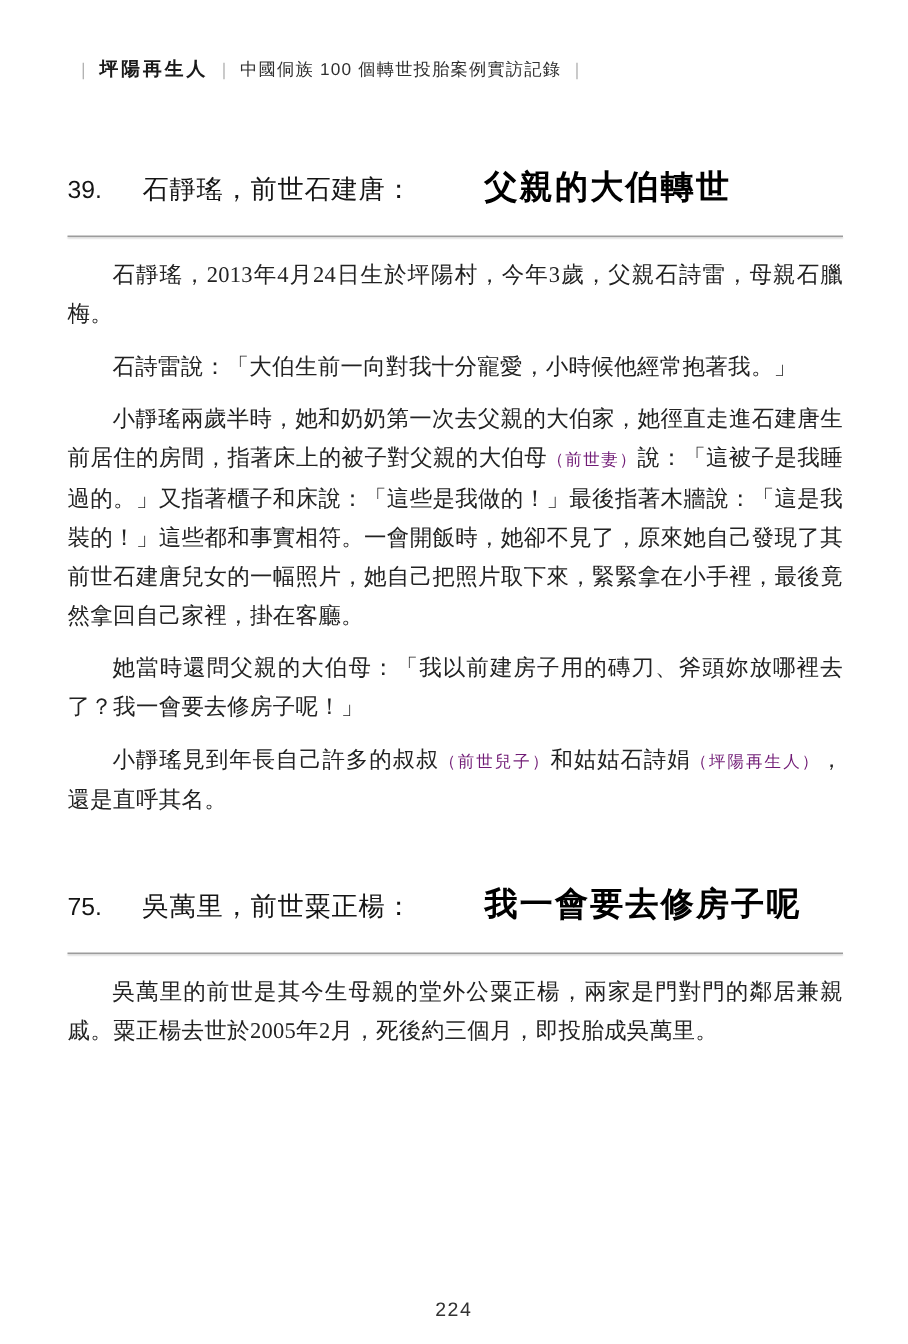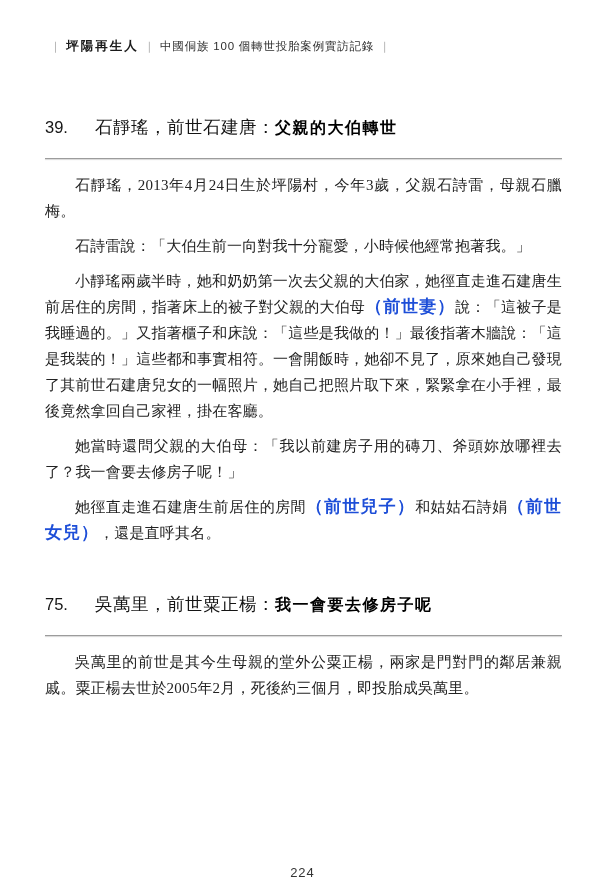--- a/index.html
+++ b/index.html
@@ -59,24 +59,25 @@
     margin-right: 5px;
     color: #151515;
   }
   .case-title .name {
     font-size: 17.5px;
     letter-spacing: 0.5px;
     color: #151515;
     margin-left: 22px;
   }
   .case-title .emphasis {
-    font-size: 16px;
+    font-size: 22px;
     font-weight: 900;
     letter-spacing: 1.5px;
     color: #000000;
+    margin-left: 48px;
   }
   .section-divider {
     height: 1px;
     background: #9c9c9c;
     box-shadow: 0 1px 1px rgba(0,0,0,0.18);
     margin: 10px 0 0 0;
     border: none;
   }
   .paragraphs { margin-top: 2px; }
   .paragraphs p {
@@ -84,24 +85,23 @@
     font-family: "Liberation Serif", serif;
     font-size: 15px;
     line-height: 26px;
     text-align: justify;
     text-indent: 2em;
     color: #222222;
     letter-spacing: 0.2px;
   }
   .paragraphs p + p { margin-top: 9px; }
   .annotation {
-    font-size: 17px;
+    font-size: 11px;
     letter-spacing: 1px;
-    color: #1d4ed8;
-    font-weight: bold;
+    color: #701a75;
   }
   
   .page-footer {
     position: absolute;
     left: 0;
     bottom: 16px;
     width: 100%;
     text-align: center;
     font-family: "Liberation Sans", sans-serif;
     font-size: 13px;
@@ -120,21 +120,21 @@
 
   <main id="sections">
       <section class="case-section">
         <h2 class="case-title"><span class="num">39.</span><span class="name">石靜瑤，前世石建唐：</span><span class="emphasis">父親的大伯轉世</span></h2>
         <div class="section-divider"></div>
         <div class="paragraphs">
           <p><span>石靜瑤，2013年4月24日生於坪陽村，今年3歲，父親石詩雷，母親石臘梅。</span></p>
           <p><span>石詩雷說：「大伯生前一向對我十分寵愛，小時候他經常抱著我。」</span></p>
           <p><span>小靜瑤兩歲半時，她和奶奶第一次去父親的大伯家，她徑直走進石建唐生前居住的房間，指著床上的被子對父親的大伯母</span><span class="annotation">（前世妻）</span><span>說：「這被子是我睡過的。」又指著櫃子和床說：「這些是我做的！」最後指著木牆說：「這是我裝的！」這些都和事實相符。一會開飯時，她卻不見了，原來她自己發現了其前世石建唐兒女的一幅照片，她自己把照片取下來，緊緊拿在小手裡，最後竟然拿回自己家裡，掛在客廳。</span></p>
           <p><span>她當時還問父親的大伯母：「我以前建房子用的磚刀、斧頭妳放哪裡去了？我一會要去修房子呢！」</span></p>
-          <p><span>她徑直走進石建唐生前居住的房間</span><span class="annotation">（前世兒子）</span><span>和姑姑石詩娟</span><span class="annotation">（前世女兒）</span><span>，還是直呼其名。</span></p>
+          <p><span>小靜瑤見到年長自己許多的叔叔</span><span class="annotation">（前世兒子）</span><span>和姑姑石詩娟</span><span class="annotation">（坪陽再生人）</span><span>，還是直呼其名。</span></p>
         </div>
       </section>
       <section class="case-section">
         <h2 class="case-title"><span class="num">75.</span><span class="name">吳萬里，前世粟正楊：</span><span class="emphasis">我一會要去修房子呢</span></h2>
         <div class="section-divider"></div>
         <div class="paragraphs">
           <p><span>吳萬里的前世是其今生母親的堂外公粟正楊，兩家是門對門的鄰居兼親戚。粟正楊去世於2005年2月，死後約三個月，即投胎成吳萬里。</span></p>
         </div>
       </section>
     </main>

